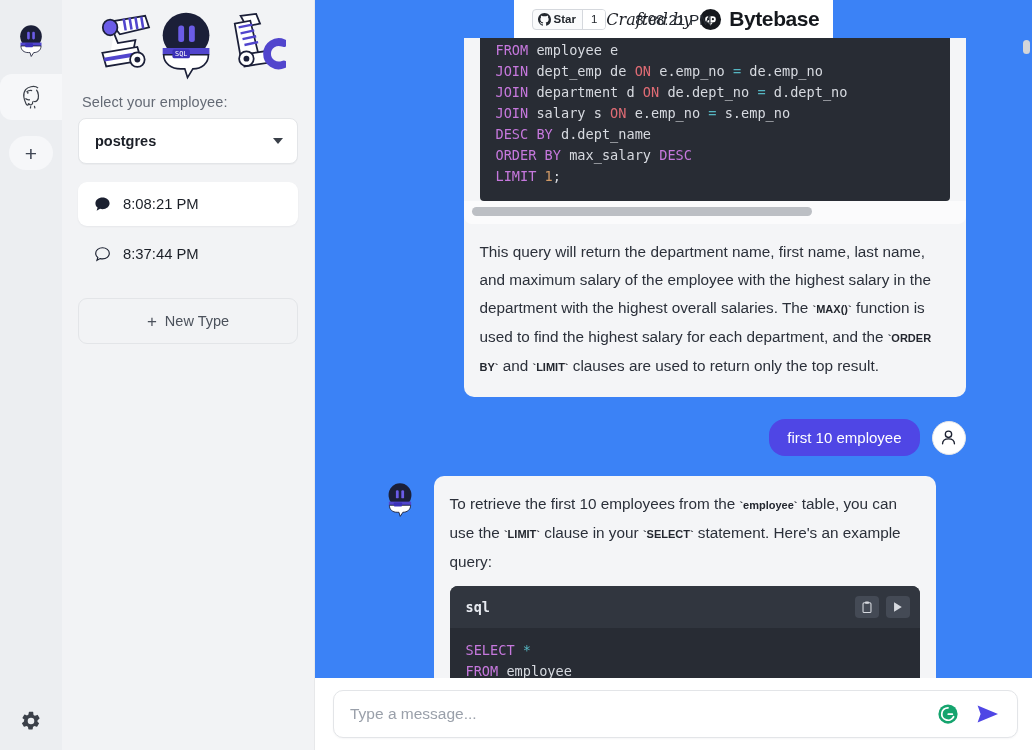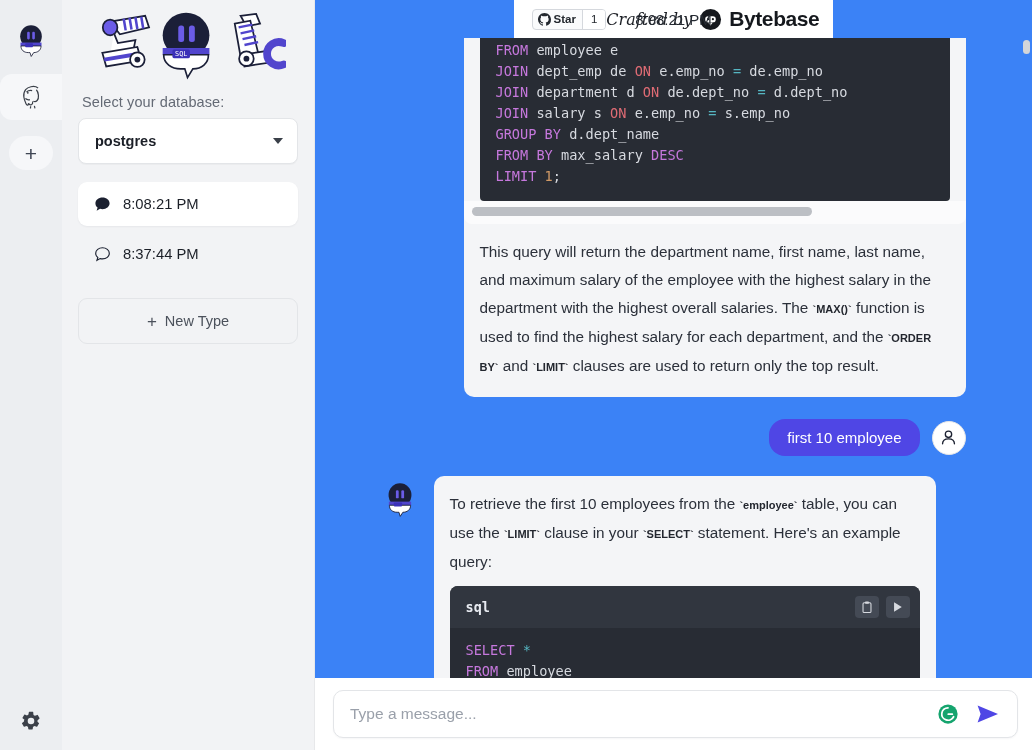--- a/index.html
+++ b/index.html
@@ -253,21 +253,21 @@
           <path d="M8 16 L24 13 L32 46 L14 50 Z" fill="#fff" stroke="#1b1f38" stroke-width="1.8"></path>
           <path d="M12 20 L26 17 M14 26 L28 23 M16 32 L30 29 M18 38 L32 35" stroke="#5145cd" stroke-width="2.4"></path>
           <path d="M16 48 L42 44 L44 56 L18 60 Z" fill="#fff" stroke="#1b1f38" stroke-width="1.8"></path>
           <circle cx="20" cy="52" r="7.5" fill="#fff" stroke="#1b1f38" stroke-width="1.8"></circle>
           <circle cx="20" cy="52" r="3" fill="#1b1f38"></circle>
           <path d="M58 36 a12 12 0 1 0 0 22" fill="none" stroke="#5145cd" stroke-width="8" stroke-linecap="round"></path>
         </g>
       </svg>
     </div>
 
-    <div class="db-label">Select your database:</div>
+    <div class="db-label">Select your employee:</div>
 
     <div class="db-select">
       <span class="db-select-val">postgres</span>
       <span class="caret"></span>
     </div>
 
     <div class="chat-list">
       <div class="chat-item active">
         <svg class="bubble-icon" viewBox="0 0 18 18">
           <path d="M9 1.6c4.2 0 7.5 2.7 7.5 6.2 0 3.4-3.3 6.2-7.5 6.2-.9 0-1.8-.1-2.6-.4l-3.6 1.9 1-3.2C2.2 11.2 1.5 9.7 1.5 7.8c0-3.5 3.3-6.2 7.5-6.2z" fill="#1b2030"></path>
@@ -320,22 +320,22 @@
 
     <div class="chat-scroll">
 
       <div class="msg-row" style="margin-left:82px;">
         <div class="bot-bubble" style="width:502px; border-radius:0 0 10px 10px; margin-top:0;">
           <div class="code-card" style="border-radius:0 0 4px 4px; margin-top:0;">
             <pre class="code" style="padding-top:2px;"><span class="kw">FROM</span> employee e
 <span class="kw">JOIN</span> dept_emp de <span class="kw2">ON</span> e.emp_no <span class="op">=</span> de.emp_no
 <span class="kw">JOIN</span> department d <span class="kw2">ON</span> de.dept_no <span class="op">=</span> d.dept_no
 <span class="kw">JOIN</span> salary s <span class="kw2">ON</span> e.emp_no <span class="op">=</span> s.emp_no
-<span class="kw">GROUP BY</span> d.dept_name
-<span class="kw">FROM BY</span> max_salary <span class="kw">DESC</span>
+<span class="kw">DESC BY</span> d.dept_name
+<span class="kw">ORDER BY</span> max_salary <span class="kw">DESC</span>
 <span class="kw">LIMIT</span> <span class="num">1</span>;</pre>
           </div>
           <div class="hscroll-wrap">
             <div class="hscroll-track">
               <div class="hscroll-thumb"></div>
             </div>
           </div>
           <div class="bot-text">
             This query will return the department name, first name, last
             name, and maximum salary of the employee with the highest

